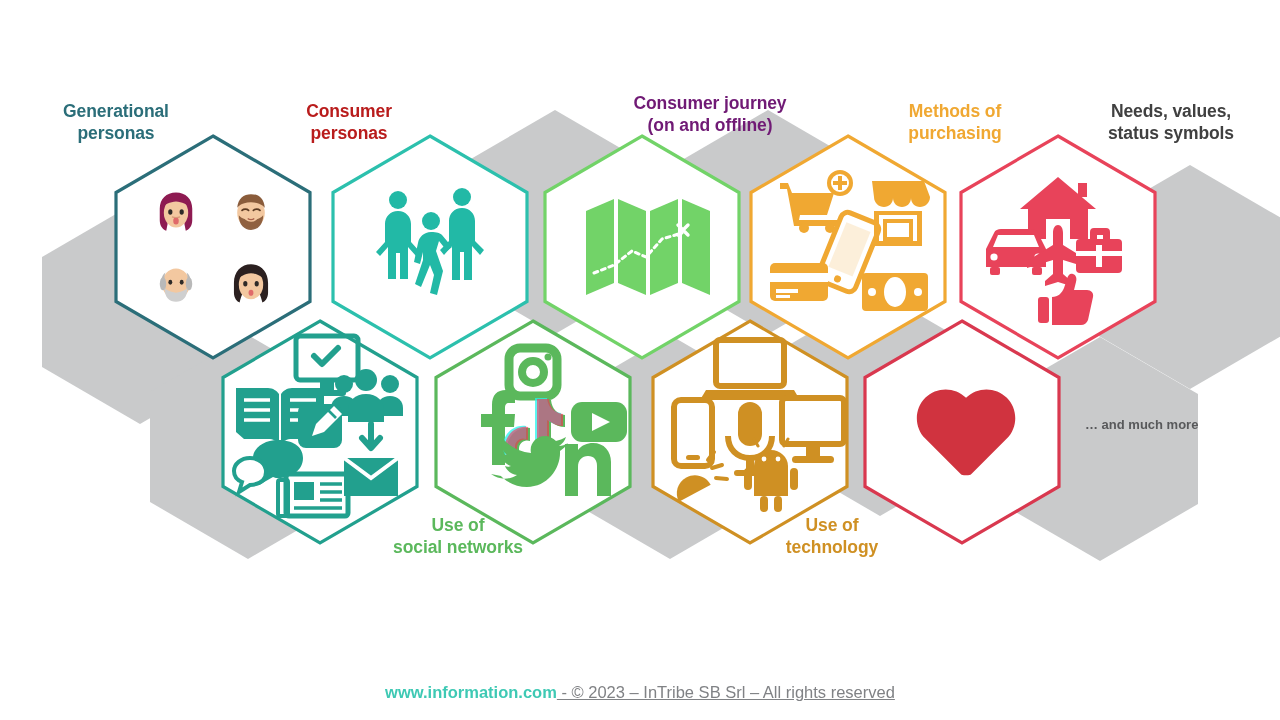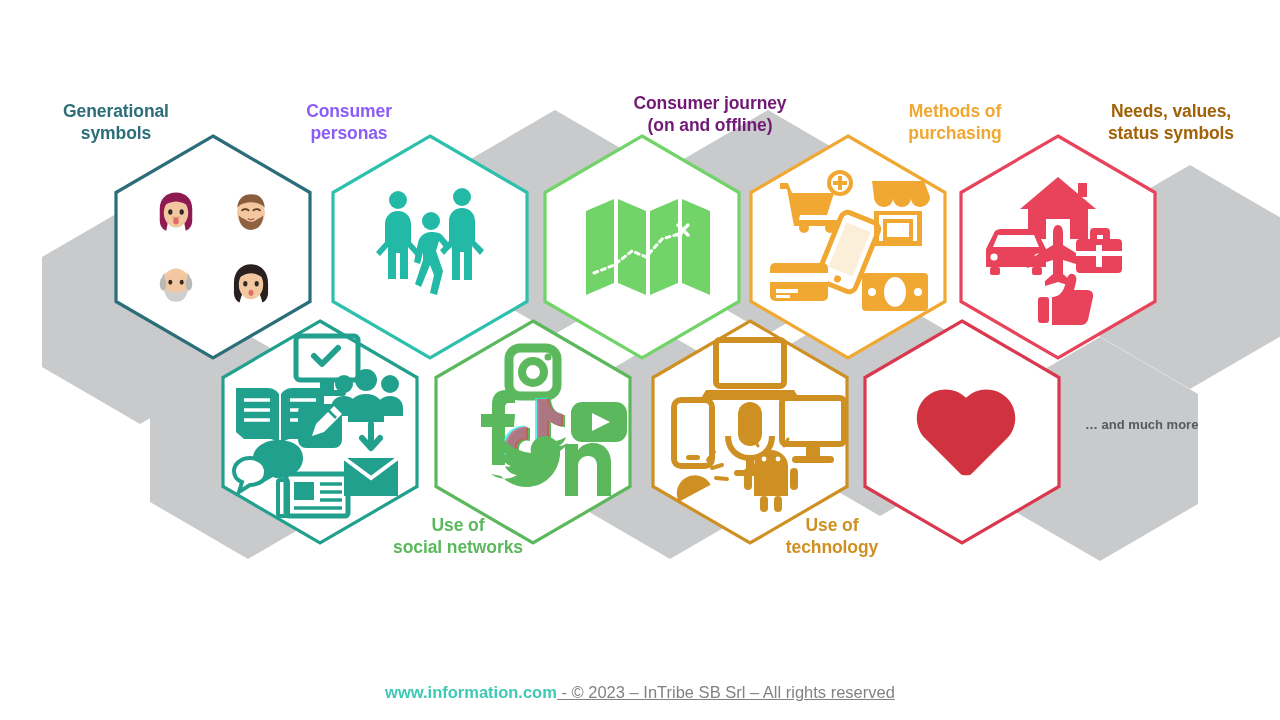--- a/index.html
+++ b/index.html
@@ -173,42 +173,42 @@
         <path d="M11 32c0-14 9-23 21-23s21 9 21 23v12c0 7-4 11-7 12-2-9-5-14-5-14H23s-3 5-5 14c-3-1-7-5-7-12z" fill="#2b2020"></path>
         <ellipse cx="32" cy="34" rx="15" ry="18" fill="#f3c8a0"></ellipse>
         <path d="M17 26c2-10 9-14 15-14s13 4 15 14c0 0-7-6-15-6s-15 6-15 6z" fill="#2b2020"></path>
         <ellipse cx="25" cy="33" rx="2.6" ry="3.4" fill="#2e2a27"></ellipse>
         <ellipse cx="39" cy="33" rx="2.6" ry="3.4" fill="#2e2a27"></ellipse>
         <ellipse cx="32" cy="44" rx="3" ry="3.8" fill="#e06a6a"></ellipse>
       </svg>
     </div>
   </div>
   <div class="label" style="left:28px; top:100px; width:176px; color:#2b6e79;">Generational
-symbols</div>
+personas</div>
 
   <div class="hex" style="left:330px; top:133px; z-index:3;">
     <svg viewBox="0 0 200 228">
       <polygon class="hex-outline" points="100,3 197,59.5 197,168.5 100,225 3,168.5 3,59.5" stroke="#2cc0ad"></polygon>
     </svg>
     <svg class="hex-icons" viewBox="0 0 200 228">
       <g fill="#22b9a6">
         <circle cx="68" cy="67" r="9"></circle>
         <path d="M68 78c-8 0-13 6-13 13v18l-9 10 4 4 8-9v32h8v-26h4v26h8V114l8 9 4-4-9-10V91c0-7-5-13-13-13z"></path>
       </g>
       <g fill="#22b9a6">
         <circle cx="132" cy="64" r="9"></circle>
         <path d="M132 75c-8 0-13 6-13 13v20l-9 9 4 5 8-9v34h8v-28h4v28h8v-34l8 9 4-5-9-9V88c0-7-5-13-13-13z"></path>
       </g>
       <g fill="#22b9a6">
         <circle cx="101" cy="88" r="9"></circle>
         <path d="M101 99c-7 0-12 5-13 11l-4 19 6 2 3-12v8l-8 24 6 3 9-22 4 10-4 18 7 2 6-24-7-20 3-10 8 10 5-4-10-12c-2-2-5-3-11-3z"></path>
       </g>
     </svg>
   </div>
-  <div class="label" style="left:255px; top:100px; width:188px; color:#8b5cf6;">Consumer
+  <div class="label" style="left:255px; top:100px; width:188px; color:#b91c1c;">Consumer
 personas</div>
 
   <div class="hex" style="left:542px; top:133px; z-index:3;">
     <svg viewBox="0 0 200 228">
       <polygon class="hex-outline" points="100,3 197,59.5 197,168.5 100,225 3,168.5 3,59.5" stroke="#72d368"></polygon>
     </svg>
     <svg class="hex-icons" viewBox="0 0 200 228">
       <g fill="#72d368">
         <polygon points="44,78 72,66 72,150 44,162"></polygon>
         <polygon points="76,66 104,78 104,162 76,150"></polygon>
@@ -290,21 +290,21 @@
         <path d="M132 106v-7a4 4 0 014-4h12a4 4 0 014 4v7h-7v-4h-6v4z"></path>
         <rect x="118" y="118" width="46" height="5" fill="#ffffff"></rect>
         <rect x="138" y="112" width="6" height="22" fill="#ffffff"></rect>
       </g>
       <g fill="#e8435a">
         <path d="M94 190v-26c6 0 10-4 12-9l3-9c1-4 3-6 6-5s4 4 3 8l-2 8h13c4 0 7 3 6 7l-5 23c-1 3-4 5-7 5H94z"></path>
         <rect x="80" y="164" width="11" height="26" rx="3"></rect>
       </g>
     </svg>
   </div>
-  <div class="label" style="left:1076px; top:100px; width:190px; color:#a16207;">Needs, values,
+  <div class="label" style="left:1076px; top:100px; width:190px; color:#404040;">Needs, values,
 status symbols</div>
 
   <div class="hex" style="left:220px; top:318px; z-index:3;">
     <svg viewBox="0 0 200 228">
       <polygon class="hex-outline" points="100,3 197,59.5 197,168.5 100,225 3,168.5 3,59.5" stroke="#22a08e"></polygon>
     </svg>
     <svg class="hex-icons" viewBox="0 0 200 228">
       <g fill="#22a08e">
         <path d="M16 70h32c5 0 9 3 11 6v50c-2-3-6-5-11-5H24l-8-7z"></path>
         <path d="M104 70H72c-5 0-9 3-11 6v50c2-3 6-5 11-5h24l8-7z"></path>

